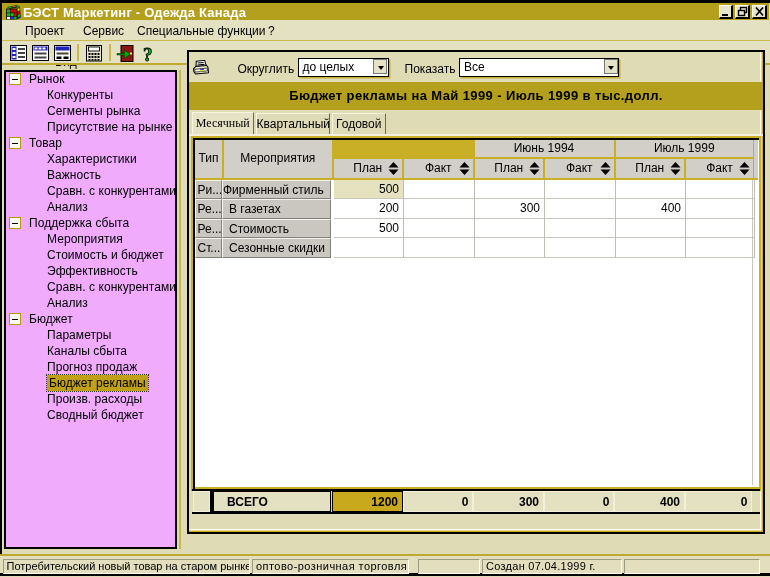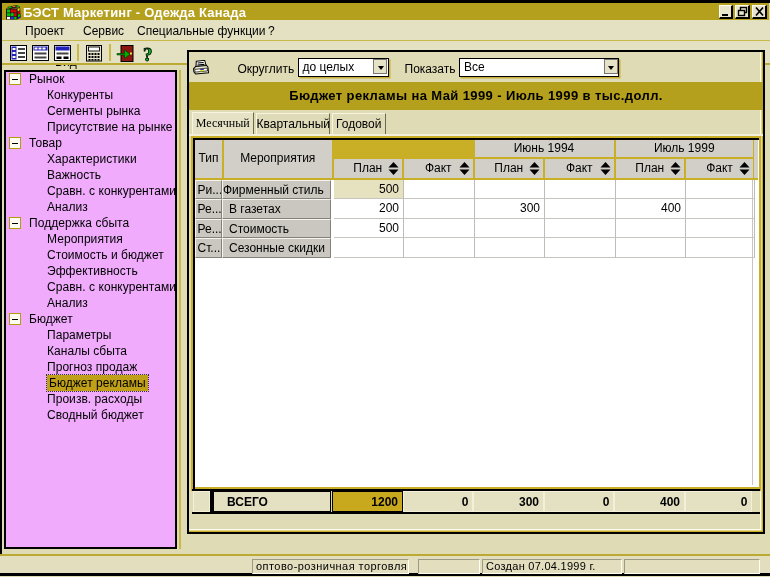--- a/index.html
+++ b/index.html
@@ -349,17 +349,18 @@
     <div class="tc" style="left:21px; width:117.5px; border:1px solid #000; text-align:left; padding-left:13px;">ВСЕГО</div>
     <div class="tc" style="left:140px; width:70.5px; background:#C8A81C; border:1px solid #000;">1200</div>
     <div class="tc" style="left:210.5px; width:70.5px;">0</div>
     <div class="tc" style="left:281px; width:70.5px;">300</div>
     <div class="tc" style="left:351.5px; width:70.5px;">0</div>
     <div class="tc" style="left:422px; width:70.5px;">400</div>
     <div class="tc" style="left:492.5px; width:67.5px;">0</div>
   </div>
 </div>
 <div id="status">
+  <div class="sb" style="left:2.5px; width:247.5px;">Потребительский новый товар на старом рынке</div>
   <div class="sb" style="left:252px; width:157px; letter-spacing:0.45px;">оптово-розничная торговля</div>
   <div class="sb" style="left:418px; width:62px;"></div>
   <div class="sb" style="left:482px; width:139.5px; letter-spacing:0.27px;">Создан 07.04.1999 г.</div>
   <div class="sb" style="left:623.5px; width:136.5px;"></div>
 </div>
 
 </body></html>

